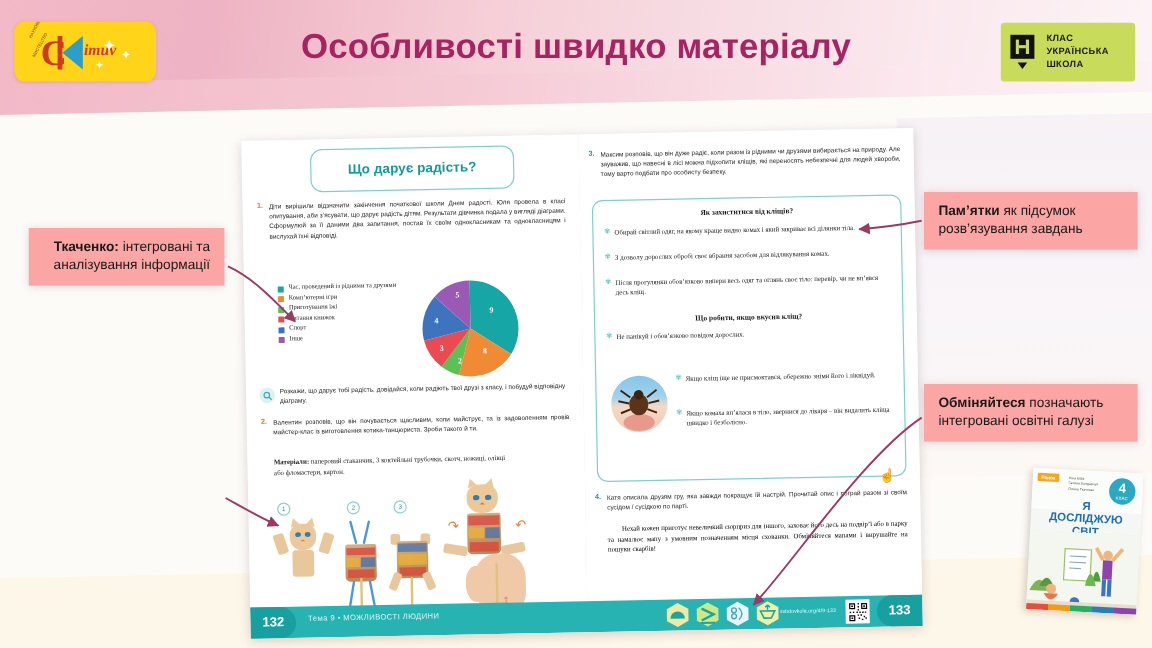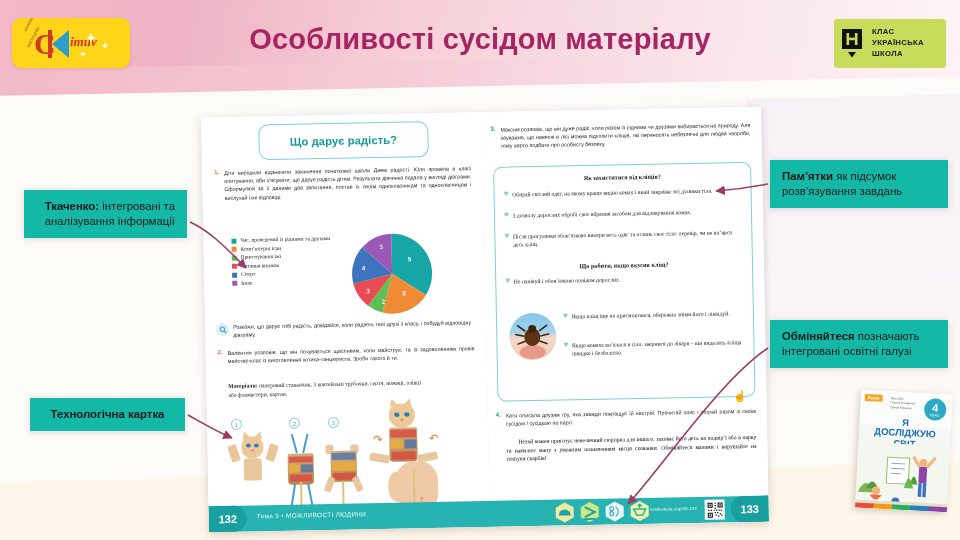--- a/index.html
+++ b/index.html
@@ -163,21 +163,21 @@
   .foot-topic{
     position:absolute;left:48px;top:7px;color:#d9f5f5;font-size:6.4px;letter-spacing:.35px;
   }
   .pictos{position:absolute;right:118px;top:1px;display:flex;gap:3px;align-items:center;}
   .picto{width:22px;height:23px;display:flex;align-items:center;justify-content:center;}
   .foot-url{position:absolute;right:72px;top:9px;color:#e9fbfb;font-size:4.3px;letter-spacing:.1px;}
   .qr{position:absolute;right:44px;top:3px;width:20px;height:20px;background:#fff;padding:1.5px;box-sizing:border-box;}
 
   
   .callout{
-    position:absolute;background:#14b8a6;
+    position:absolute;background:#fca5a5;
     box-shadow:0 1px 7px rgba(90,70,80,.20);
     padding:9px 12px;box-sizing:border-box;
     font-size:11.4px;line-height:1.33;color:#1a1a1a;
   }
   .callout b{font-weight:bold;}
   .co-diagram{left:24px;top:190px;width:163px;text-align:right;}
   .co-tech{left:30px;top:398px;width:155px;text-align:center;font-weight:bold;}
   .co-memo{left:770px;top:160px;width:178px;}
   .co-picto{left:770px;top:320px;width:178px;}
 
@@ -226,21 +226,21 @@
       <text x="14" y="14" font-family="Liberation Sans, sans-serif" font-size="3.6" fill="#7a4b18" transform="rotate(-62 14 14)">НАУКОВЕ</text>
       <text x="17" y="30" font-family="Liberation Sans, sans-serif" font-size="3.6" fill="#7a4b18" transform="rotate(-62 17 30)">МИСТЕЦТВО</text>
       <g fill="#ffffff">
         <path d="M79 15 l1.4 3.4 3.4 1.4 -3.4 1.4 -1.4 3.4 -1.4 -3.4 -3.4 -1.4 3.4 -1.4 Z"></path>
         <path d="M93 24 l1 2.4 2.4 1 -2.4 1 -1 2.4 -1 -2.4 -2.4 -1 2.4 -1 Z"></path>
         <path d="M71 33 l.9 2.1 2.1 .9 -2.1 .9 -.9 2.1 -.9 -2.1 -2.1 -.9 2.1 -.9 Z"></path>
       </g>
     </svg>
   </div>
 
-  <div class="slide-title">Особливості сусідом матеріалу</div>
+  <div class="slide-title">Особливості швидко матеріалу</div>
 
   <div class="logo-nus">
     <svg class="nus-mark" viewBox="0 0 25 31" aria-hidden="true">
       <rect x="1" y="1" width="20" height="20" fill="#111"></rect>
       <rect x="5.5" y="5" width="2.6" height="12" fill="#c8db5a"></rect>
       <rect x="13.9" y="5" width="2.6" height="12" fill="#c8db5a"></rect>
       <rect x="8.1" y="9.6" width="5.8" height="2.6" fill="#c8db5a"></rect>
       <polygon points="7,24 15,24 11,29.5" fill="#111"></polygon>
     </svg>
     <div class="nus-text">
@@ -528,23 +528,20 @@
         </svg>
       </div>
       <div class="pgnum r">133</div>
     </div>
   </div>
 
   <div class="callout co-diagram">
     <b>Ткаченко:</b><span> інтегровані та аналізування інформації</span>
   </div>
 
-  <div class="callout co-tech">
-    <b>Технологічна картка</b>
-  </div>
 
   <div class="callout co-memo">
     <b>Пам’ятки</b><span> як підсумок розв’язування завдань</span>
   </div>
 
   <div class="callout co-picto">
     <b>Обміняйтеся</b><span> позначають інтегровані освітні галузі</span>
   </div>
 
   <svg class="connector" style="left:0;top:0;width:960px;height:540px">

